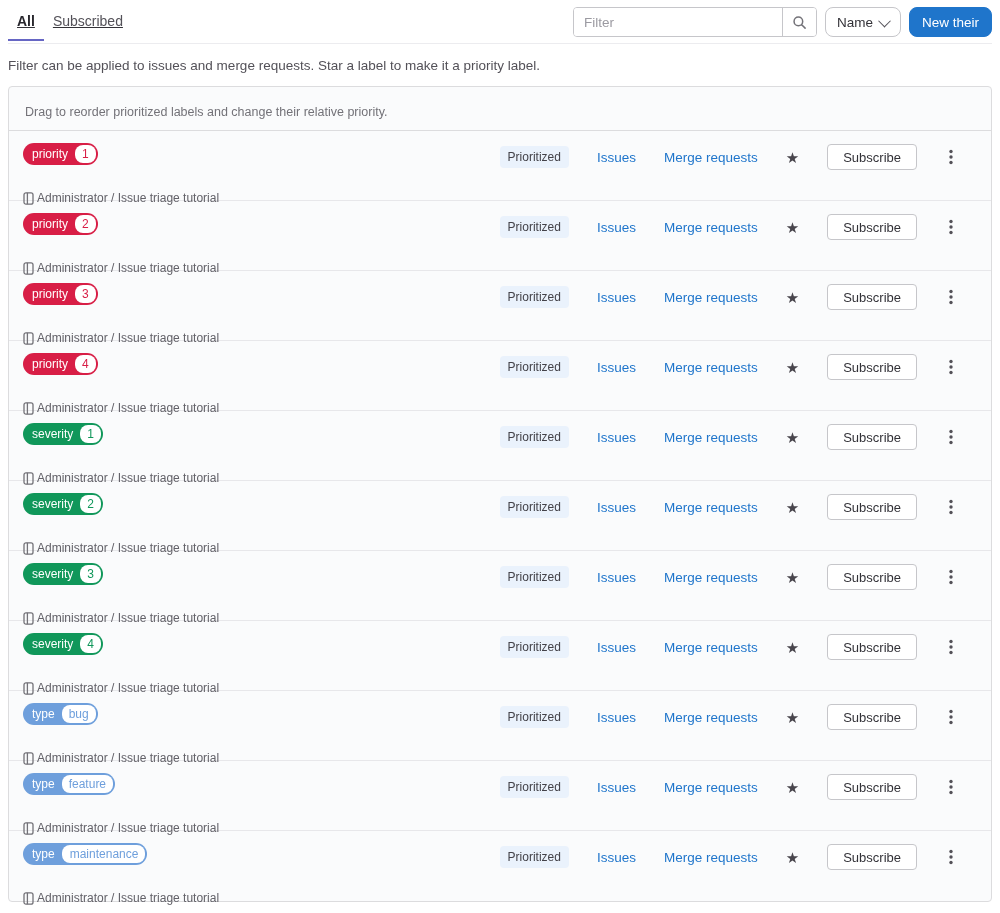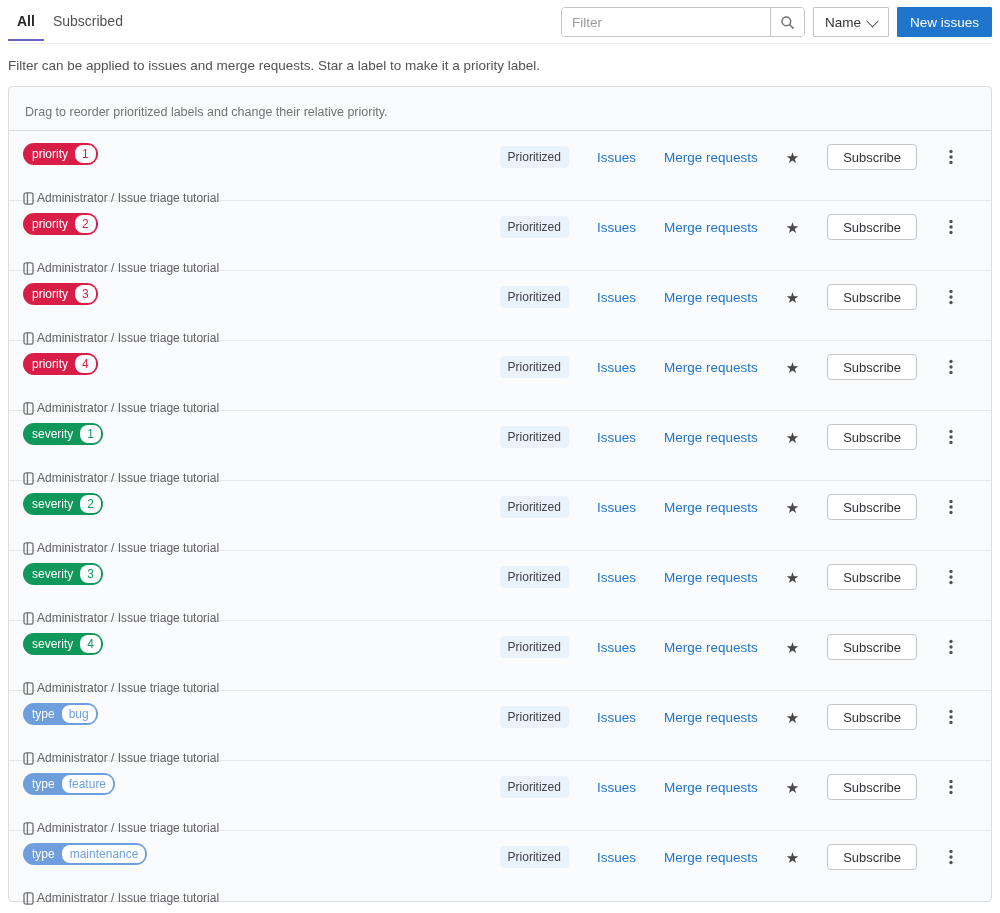--- a/index.html
+++ b/index.html
@@ -5,42 +5,42 @@
   * { box-sizing: border-box; margin: 0; padding: 0; }
   html, body { width: 1000px; height: 913px; background: #fff; overflow: hidden; }
   body { font-family: "Liberation Sans", sans-serif; color: #333238; }
   .page { padding: 0 8px; }
 
   
   .topbar {
     display: flex; justify-content: space-between; align-items: flex-start;
     padding-top: 7px; border-bottom: 1px solid #ececef;
   }
-  .tabs { display: flex; }
+  .tabs { display: flex; text-decoration: underline; }
   .tab {
     font-size: 14px; color: #535158; padding: 6px 9px 10px 9px; cursor: pointer;
     border-bottom: 2px solid transparent; margin-bottom: -1px;
   }
   .tab.active { color: #28272d; font-weight: 700; border-bottom-color: #6666c4; }
   .controls { display: flex; align-items: flex-end; gap: 8px; padding-bottom: 6px; }
   .filter-group {
     display: flex; align-items: stretch; height: 30px; width: 244px;
     border: 1px solid #c6c6ca; border-radius: 4px; background: #fff; overflow: hidden;
   }
   .filter-group input {
     border: none; outline: none; flex: 1; padding: 0 10px; font-size: 13.5px;
     font-family: "Liberation Sans", sans-serif; color: #333238; min-width: 0;
   }
   .filter-group input::placeholder { color: #9b9aa1; }
   .search-btn {
     width: 34px; display: flex; align-items: center; justify-content: center;
     background: #fff; border: none; border-left: 1px solid #c6c6ca; cursor: pointer;
   }
   .btn {
-    height: 30px; border-radius: 1px; font-size: 13.5px; cursor: pointer;
+    height: 30px; border-radius: 8px; font-size: 13.5px; cursor: pointer;
     font-family: "Liberation Sans", sans-serif; display: inline-flex;
     align-items: center; justify-content: center;
   }
   .sort-btn { background: #fff; border: 1px solid #c6c6ca; color: #333238; padding: 0 11px; gap: 7px; }
   .chev { width: 9px; height: 9px; border-right: 1.6px solid #535158; border-bottom: 1.6px solid #535158; transform: rotate(45deg) translate(-1px,-1px); }
   .primary-btn { border: 1px solid #1f75cb; color: #fff; padding: 0 12px; }
 
   
   .description { font-size: 13.5px; color: #535158; padding: 14px 0 13px 0; }
 
@@ -95,21 +95,21 @@
           <svg width="15" height="15" viewBox="0 0 16 16">
             <circle cx="6.8" cy="6.8" r="4.6" fill="none" stroke="#737278" stroke-width="1.6"></circle>
             <line x1="10.3" y1="10.3" x2="14" y2="14" stroke="#737278" stroke-width="1.6" stroke-linecap="round"></line>
           </svg>
         </button>
       </div>
       <button class="btn sort-btn">
         <span>Name</span>
         <span class="chev"></span>
       </button>
-      <button class="btn primary-btn" id="new-label-btn" style="background: rgb(31, 117, 203);">New issues</button>
+      <button class="btn primary-btn" id="new-label-btn" style="background: rgb(31, 117, 203);">New their</button>
     </div>
   </div>
 
   <p class="description">Filter can be applied to issues and merge requests. Star a label to make it a priority label.</p>
 
   <div class="card">
     <div class="card-header">
       <p class="card-subtitle">Drag to reorder prioritized labels and change their relative priority.</p>
     </div>
     <ul class="label-list" id="label-list">

